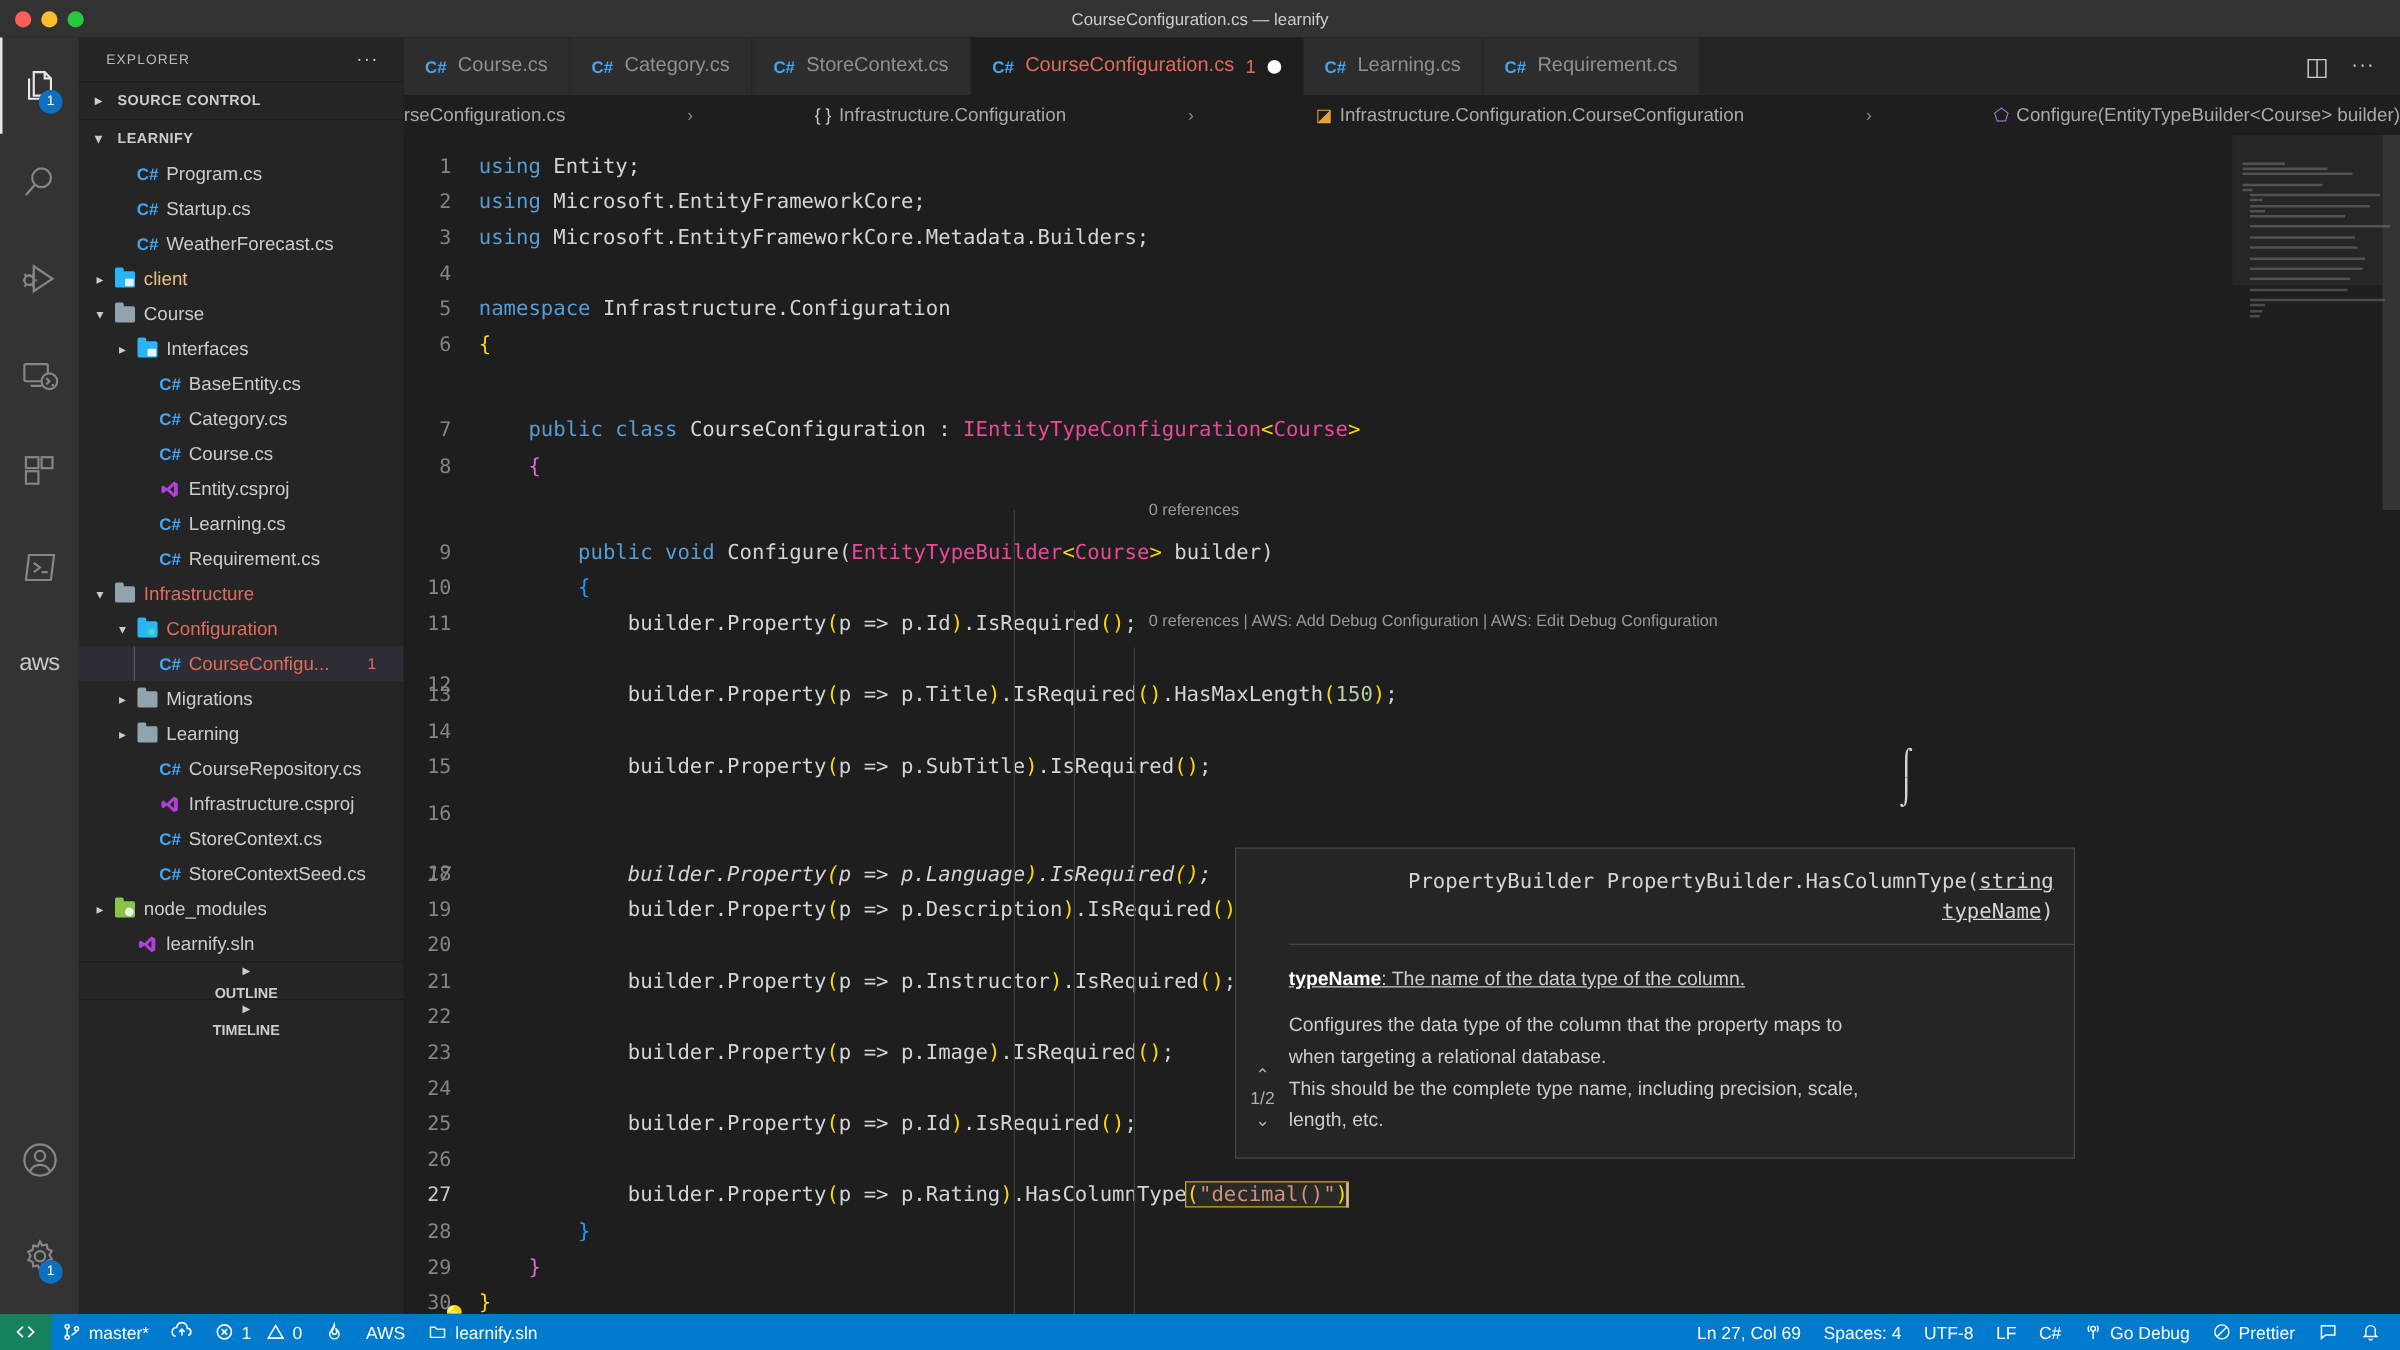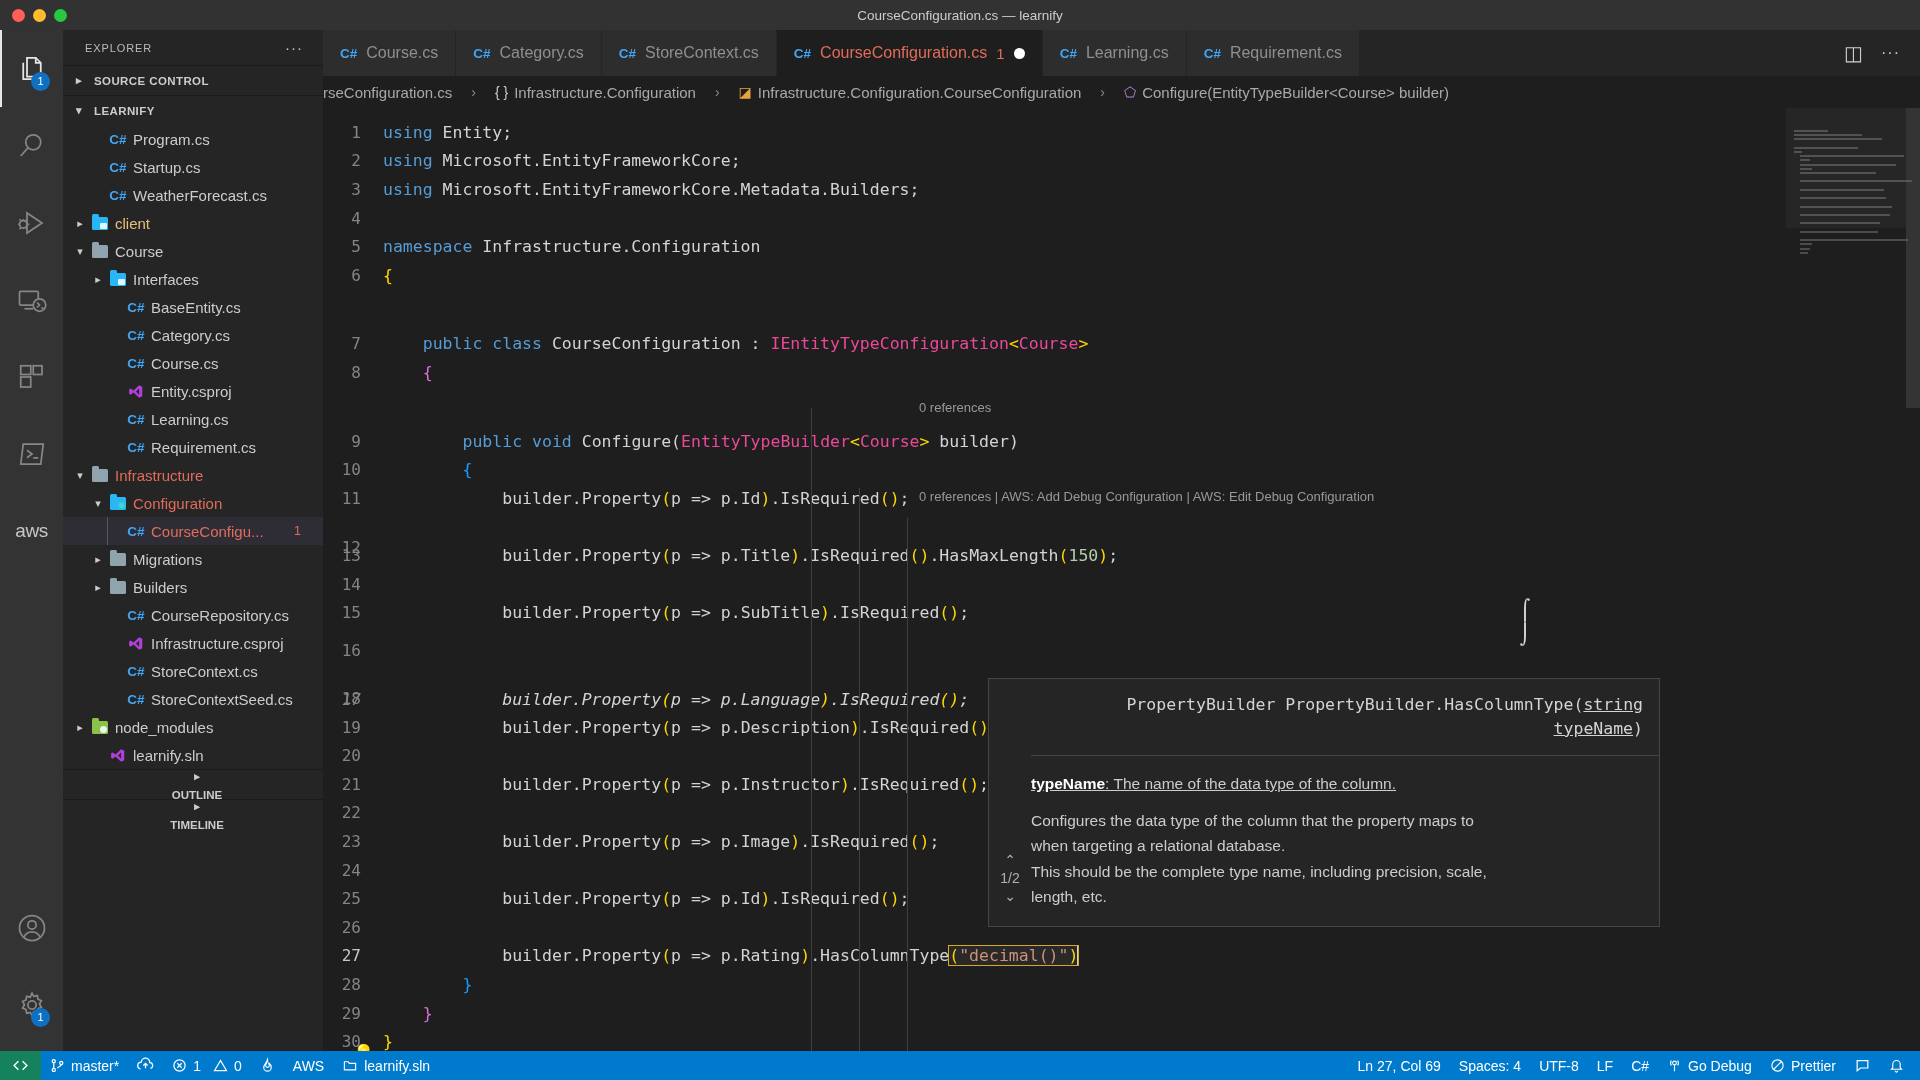--- a/index.html
+++ b/index.html
@@ -111,23 +111,24 @@
     background:#2d2d2d; border-right:1px solid #252526; color:#8f8f8f; font-size:16px;
     white-space:nowrap; cursor:pointer; position:relative;
   }
   .tab.active { background:#1e1e1e; color:#e06c5a; }
   .tab.active::before { content:""; position:absolute; left:0; right:0; top:0; height:1px; background:#1e1e1e; }
   .tab .err { color:#e06c5a; font-size:15px; }
   .dirty-dot { width:11px; height:11px; border-radius:50%; background:#ffffff; }
   #tab-actions { margin-left:auto; display:flex; align-items:center; gap:18px; padding:0 20px; color:#cccccc; }
 
   #breadcrumb {
-    height:32px; display:flex; align-items:center; gap:19px;
+    height:32px; display:flex; align-items:center; gap:7px;
     font-size:15px; color:#a9a9a9; padding-left:0px; white-space:nowrap; overflow:hidden;
     background:#1e1e1e;
+    justify-content:space-between;
   }
   .crumb { display:flex; align-items:center; gap:6px; cursor:pointer; }
   .sep { color:#8a8a8a; font-size:14px; }
   .ns-ic { color:#cccccc; font-size:14px; }
   .cls-ic { color:#e8a33d; font-size:14px; }
   .mth-ic { color:#b180d7; font-size:14px; }
 
   #code-area { flex:1; position:relative; overflow:hidden; font-family:"DejaVu Sans Mono", monospace; }
   .code-line { position:absolute; left:0; right:0; height:28.6px; display:flex; align-items:center; }
   .gutter { width:60px; text-align:right; padding-right:22px; color:#858585; font-size:16px; flex:none; }
@@ -425,21 +426,21 @@
             <span class="folder grey"></span>
           </span>
           <span class="nm ">Migrations</span>
         </div>
         <div class="row">
           <span style="width:26px;flex:none;"></span>
           <span class="arrow">▸</span>
           <span class="ic">
             <span class="folder grey"></span>
           </span>
-          <span class="nm ">Builders</span>
+          <span class="nm ">Learning</span>
         </div>
         <div class="row">
           <span style="width:44px;flex:none;"></span>
           <span class="arrow"></span>
           <span class="ic">
             <span class="cs-icon">C#</span>
           </span>
           <span class="nm ">CourseRepository.cs</span>
         </div>
         <div class="row">

